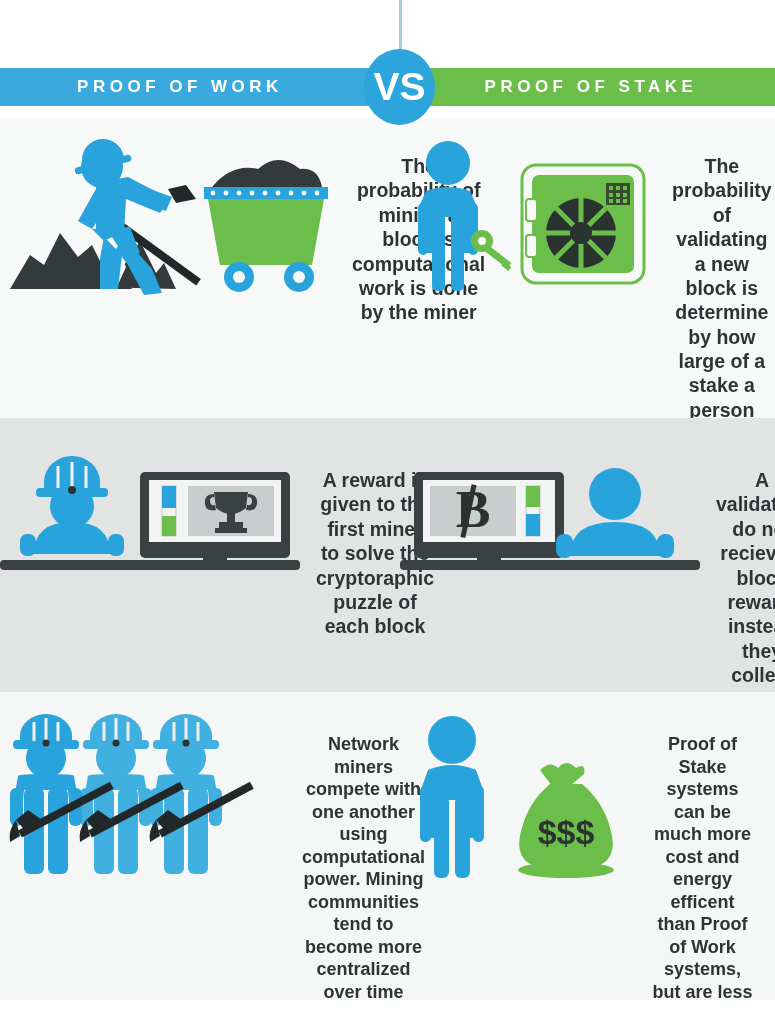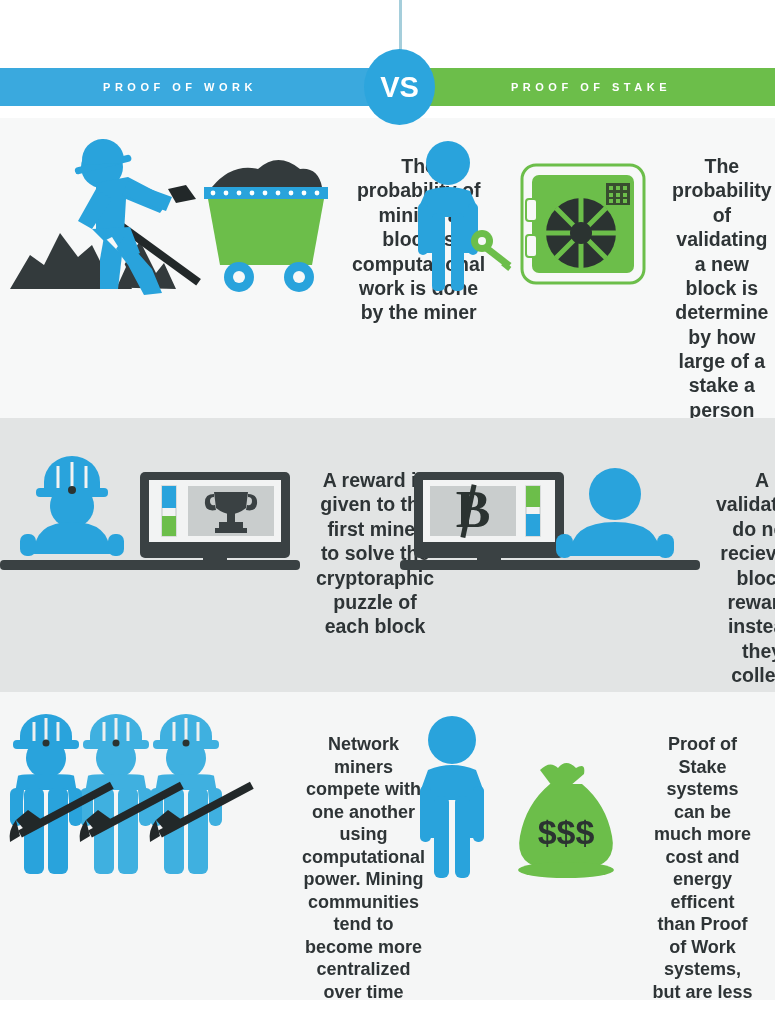--- a/index.html
+++ b/index.html
@@ -18,29 +18,29 @@
     background:#a5cedb;z-index:1;
   }
 
   
   .header{position:absolute;left:0;top:68px;width:775px;height:38px;z-index:3;}
   .bar{position:absolute;top:0;height:38px;}
   .bar-left{left:0;width:400px;background:#3aa9de;}
   .bar-right{left:400px;width:375px;background:#6cbe4a;}
   .bar-label{
     position:absolute;top:0;height:22px;line-height:38px;
-    color:#ffffff;font-weight:bold;font-size:11px;letter-spacing:4.5px;
+    color:#ffffff;font-weight:bold;font-size:17px;letter-spacing:4.5px;
     text-align:center;white-space:nowrap;
   }
   .label-left{left:0;width:360px;}
   .label-right{left:421px;width:340px;}
   .vs-badge{
     position:absolute;left:364px;top:-19px;width:71px;height:76px;
     background:#2ca5dd;border-radius:50%;
-    color:#ffffff;font-weight:bold;font-size:29px;letter-spacing:0px;
+    color:#ffffff;font-weight:bold;font-size:39px;letter-spacing:0px;
     display:flex;align-items:center;justify-content:center;
     z-index:4;
   }
 
   
   .row{position:absolute;left:0;width:775px;display:flex;z-index:2;}
   .row-1{top:118px;height:300px;background:#f7f8f8;}
   .row-2{top:418px;height:274px;background:#e2e4e4;}
   .row-3{top:692px;height:308px;background:#f5f6f6;}
   .row-bottom-white{position:absolute;left:0;top:1000px;width:775px;height:24px;background:#ffffff;z-index:2;}

